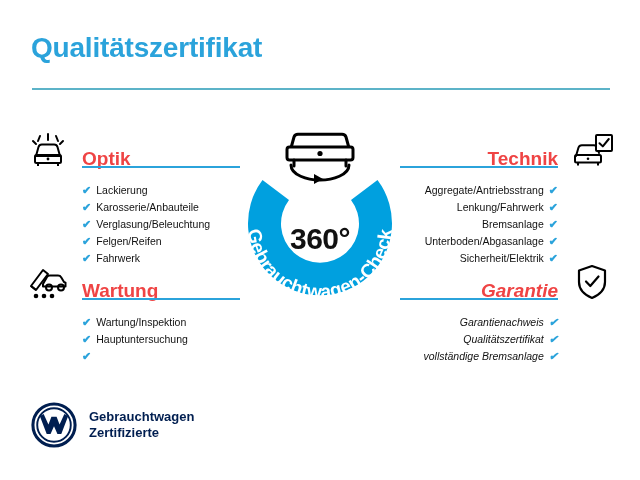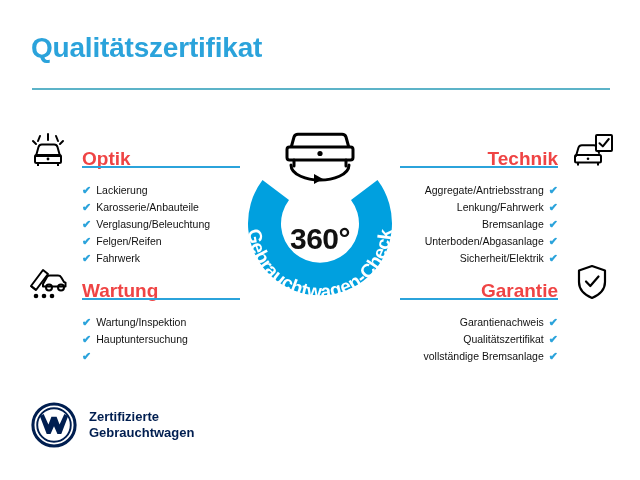--- a/index.html
+++ b/index.html
@@ -35,21 +35,21 @@
     background: #5CB3C8;
   }
 
   
   .section {
     position: absolute;
   }
   .sec-optik   { left: 25px;  top: 130px; width: 210px; }
   .sec-wartung { left: 25px;  top: 262px; width: 210px; }
   .sec-technik { left: 405px; top: 130px; width: 210px; }
-  .sec-garantie{ left: 405px; top: 262px; width: 210px; }
+  .sec-garantie{ left: 405px; top: 262px; width: 210px; font-style: italic; }
 
   .sec-head {
     position: relative;
     height: 46px;
   }
   .sec-icon {
     position: absolute;
     top: 0;
     width: 46px;
     height: 40px;
@@ -340,16 +340,16 @@
 </div>
 
 <div class="footer">
   <svg class="vw-logo" viewBox="0 0 48 48">
     <circle cx="24" cy="24" r="22" fill="none" stroke="#001E50" stroke-width="3.2"></circle>
     <circle cx="24" cy="24" r="17.5" fill="none" stroke="#001E50" stroke-width="2"></circle>
     <path d="M13.2 12.5 L18.2 23.5 L21.3 15.5 L26.7 15.5 L29.8 23.5 L34.8 12.5
              L38.8 14.6 L31.6 33.5 L27.6 33.5 L24 25.3 L20.4 33.5 L16.4 33.5 L9.2 14.6 Z" fill="#001E50"></path>
   </svg>
   <div class="footer-text">
+    <div>Gebrauchtwagen</div>
     <div>Zertifizierte</div>
-    <div>Gebrauchtwagen</div>
   </div>
 </div>
 
 </body></html>

